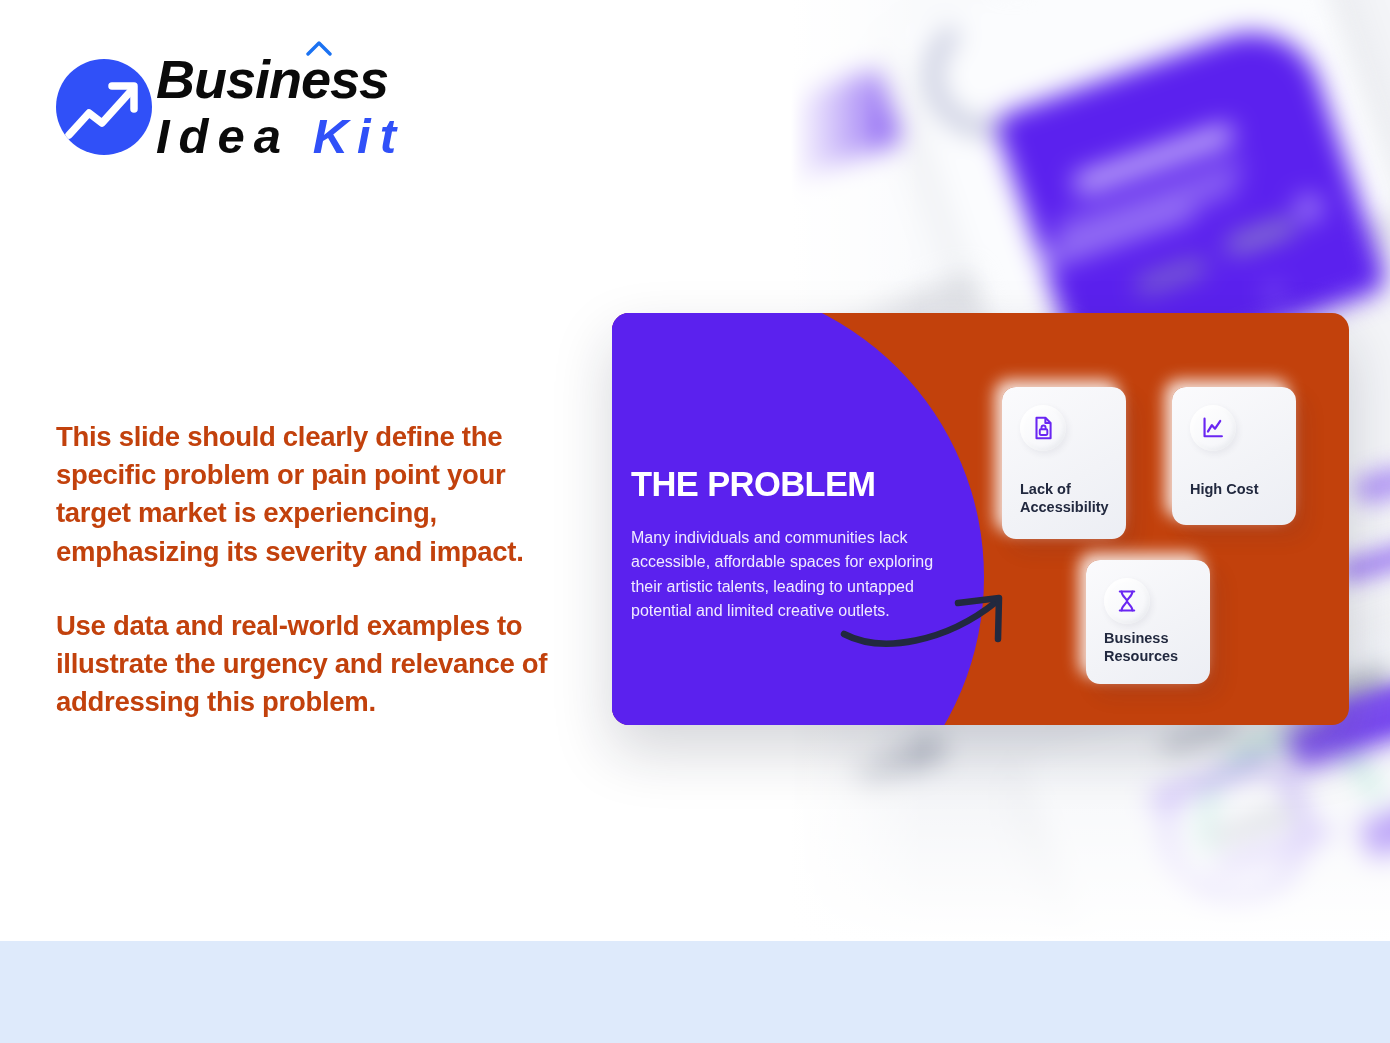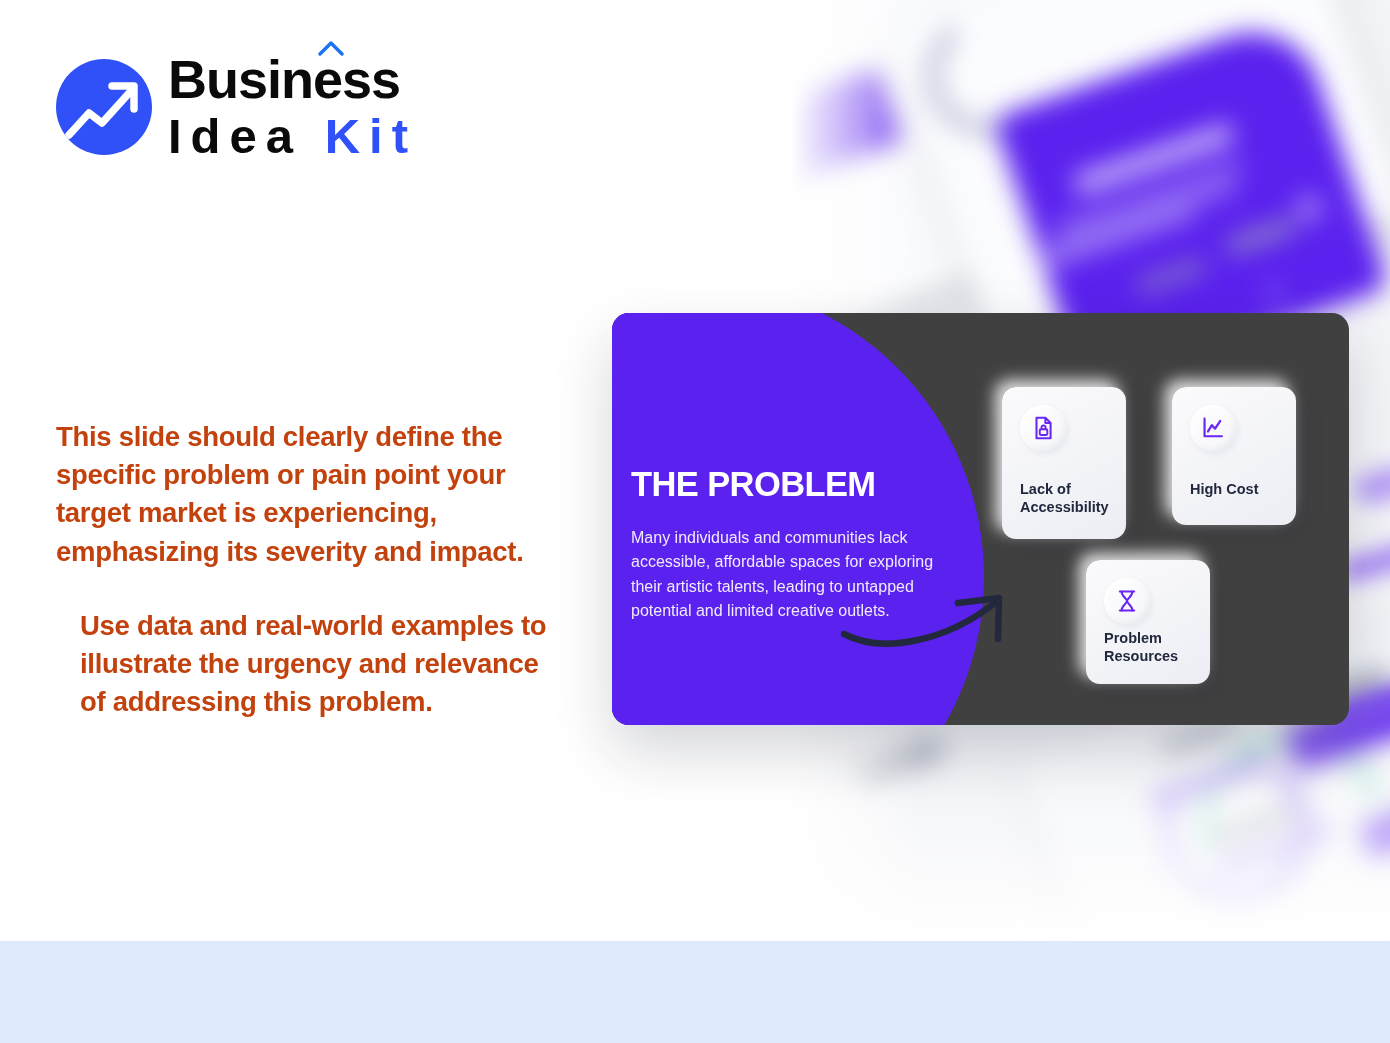--- a/index.html
+++ b/index.html
@@ -7,34 +7,34 @@
     width: 1390px; height: 1043px;
     background: #ffffff;
     font-family: "Liberation Sans", sans-serif;
     overflow: hidden;
   }
   .page { position: relative; width: 1390px; height: 1043px; background: #ffffff; }
 
   
   .left-col { position: absolute; left: 0; top: 0; width: 791px; height: 941px; background: #ffffff; z-index: 6; }
 
-  .brand { position: absolute; left: 56px; top: 52px; display: flex; align-items: center; gap: 16px; }
+  .brand { position: absolute; left: 56px; top: 52px; display: flex; align-items: center; gap: 4px; font-style: italic; }
   .brand-mark { width: 96px; height: 96px; border-radius: 50%; background: #3050F8; position: relative; overflow: hidden; flex: 0 0 auto; }
   .brand-mark svg { position: absolute; left: 0; top: 0; }
   .brand-words { display: flex; flex-direction: column; line-height: 1; }
   .brand-line1 { font-size: 54px; font-weight: 700; color: #0a0a0a; letter-spacing: -1px; position: relative; }
   .brand-hat { position: absolute; left: 150px; top: -12px; width: 26px; height: 16px; }
   .brand-line2 { font-size: 49px; font-weight: 700; letter-spacing: 9px; margin-top: 6px; color: #0a0a0a; }
   .brand-line2 .kit { color: #3050F8; }
 
   .page-title { position: absolute; left: 56px; top: 296px; font-size: 62px; font-weight: 700; color: #1B72F2; letter-spacing: -1.2px; }
 
   .body-copy { position: absolute; left: 56px; top: 418px; width: 510px; }
   .body-copy p { font-size: 27.5px; font-weight: 700; line-height: 1.39; color: #c2410c; letter-spacing: -0.3px; }
-  .body-copy p + p { margin-top: 36px; margin-left: 24px; }
+  .body-copy p + p { margin-top: 36px; }
 
   
   .photo-pane {
     position: absolute; left: 791px; top: 0; width: 599px; height: 941px;
     overflow: hidden; background: #f4f5f8; z-index: 1;
   }
   .photo-inner { position: absolute; left: -60px; top: -60px; width: 720px; height: 1060px; filter: blur(13px); }
   .blur-slide {
     position: absolute; background: #f0f2f6; border-radius: 14px;
     box-shadow: 0 22px 48px rgba(30,35,60,0.13);
@@ -74,21 +74,21 @@
   .dot-purple-b { position: absolute; left: 535px; top: 345px; width: 16px; height: 16px; border-radius: 50%; background: #8a66f2; }
   .chip-g1 { position: absolute; left: 495px; top: 290px; width: 70px; height: 12px; background: #a3a9bb; border-radius: 4px; transform: rotate(-19deg); }
 
   
   .photo-veil-left  { position: absolute; left: 0; top: 0; width: 130px; height: 100%; background: linear-gradient(to right, #ffffff 0%, rgba(255,255,255,0.55) 55%, rgba(255,255,255,0) 100%); }
   .photo-veil-bot   { position: absolute; left: 0; bottom: 0; width: 100%; height: 250px; background: linear-gradient(to top, #ffffff 0%, rgba(255,255,255,0.45) 60%, rgba(255,255,255,0) 100%); }
 
   
   .slide-card {
     position: absolute; left: 612px; top: 313px; width: 737px; height: 412px;
-    background: #404040; border-radius: 17px; overflow: hidden; z-index: 10;
+    background: #c2410c; border-radius: 17px; overflow: hidden; z-index: 10;
     box-shadow: 0 26px 60px rgba(24,28,52,0.18);
   }
   .slide-blob {
     position: absolute; left: -220px; top: -32px; width: 592px; height: 592px;
     background: #5B21EE; border-radius: 50%;
   }
   .slide-blob-sq { position: absolute; left: -220px; top: -32px; width: 300px; height: 592px; background: #5B21EE; }
 
   .slide-text { position: absolute; left: 19px; top: 152px; width: 306px; z-index: 3; }
   .slide-head { font-size: 34.5px; font-weight: 700; color: #ffffff; letter-spacing: -0.6px; }
@@ -238,17 +238,17 @@
 
   <div class="fcard fc-3">
     <div class="icon-well">
       <svg width="26" height="26" viewBox="0 0 24 24" aria-hidden="true">
         <path d="M5.4 3.2 H18.6" fill="none" stroke="#6A26F2" stroke-width="2" stroke-linecap="round"></path>
         <path d="M5.4 20.8 H18.6" fill="none" stroke="#6A26F2" stroke-width="2" stroke-linecap="round"></path>
         <path d="M7 3.2 C7 8, 12 9.8, 12 12 C12 14.2, 17 16, 17 20.8" fill="none" stroke="#6A26F2" stroke-width="1.9" stroke-linecap="round"></path>
         <path d="M17 3.2 C17 8, 12 9.8, 12 12 C12 14.2, 7 16, 7 20.8" fill="none" stroke="#6A26F2" stroke-width="1.9" stroke-linecap="round"></path>
       </svg>
     </div>
-    <div class="flabel">Problem Resources</div>
+    <div class="flabel">Business Resources</div>
   </div>
 
   <div class="bottom-band"></div>
 </div>
 
 </body></html>

